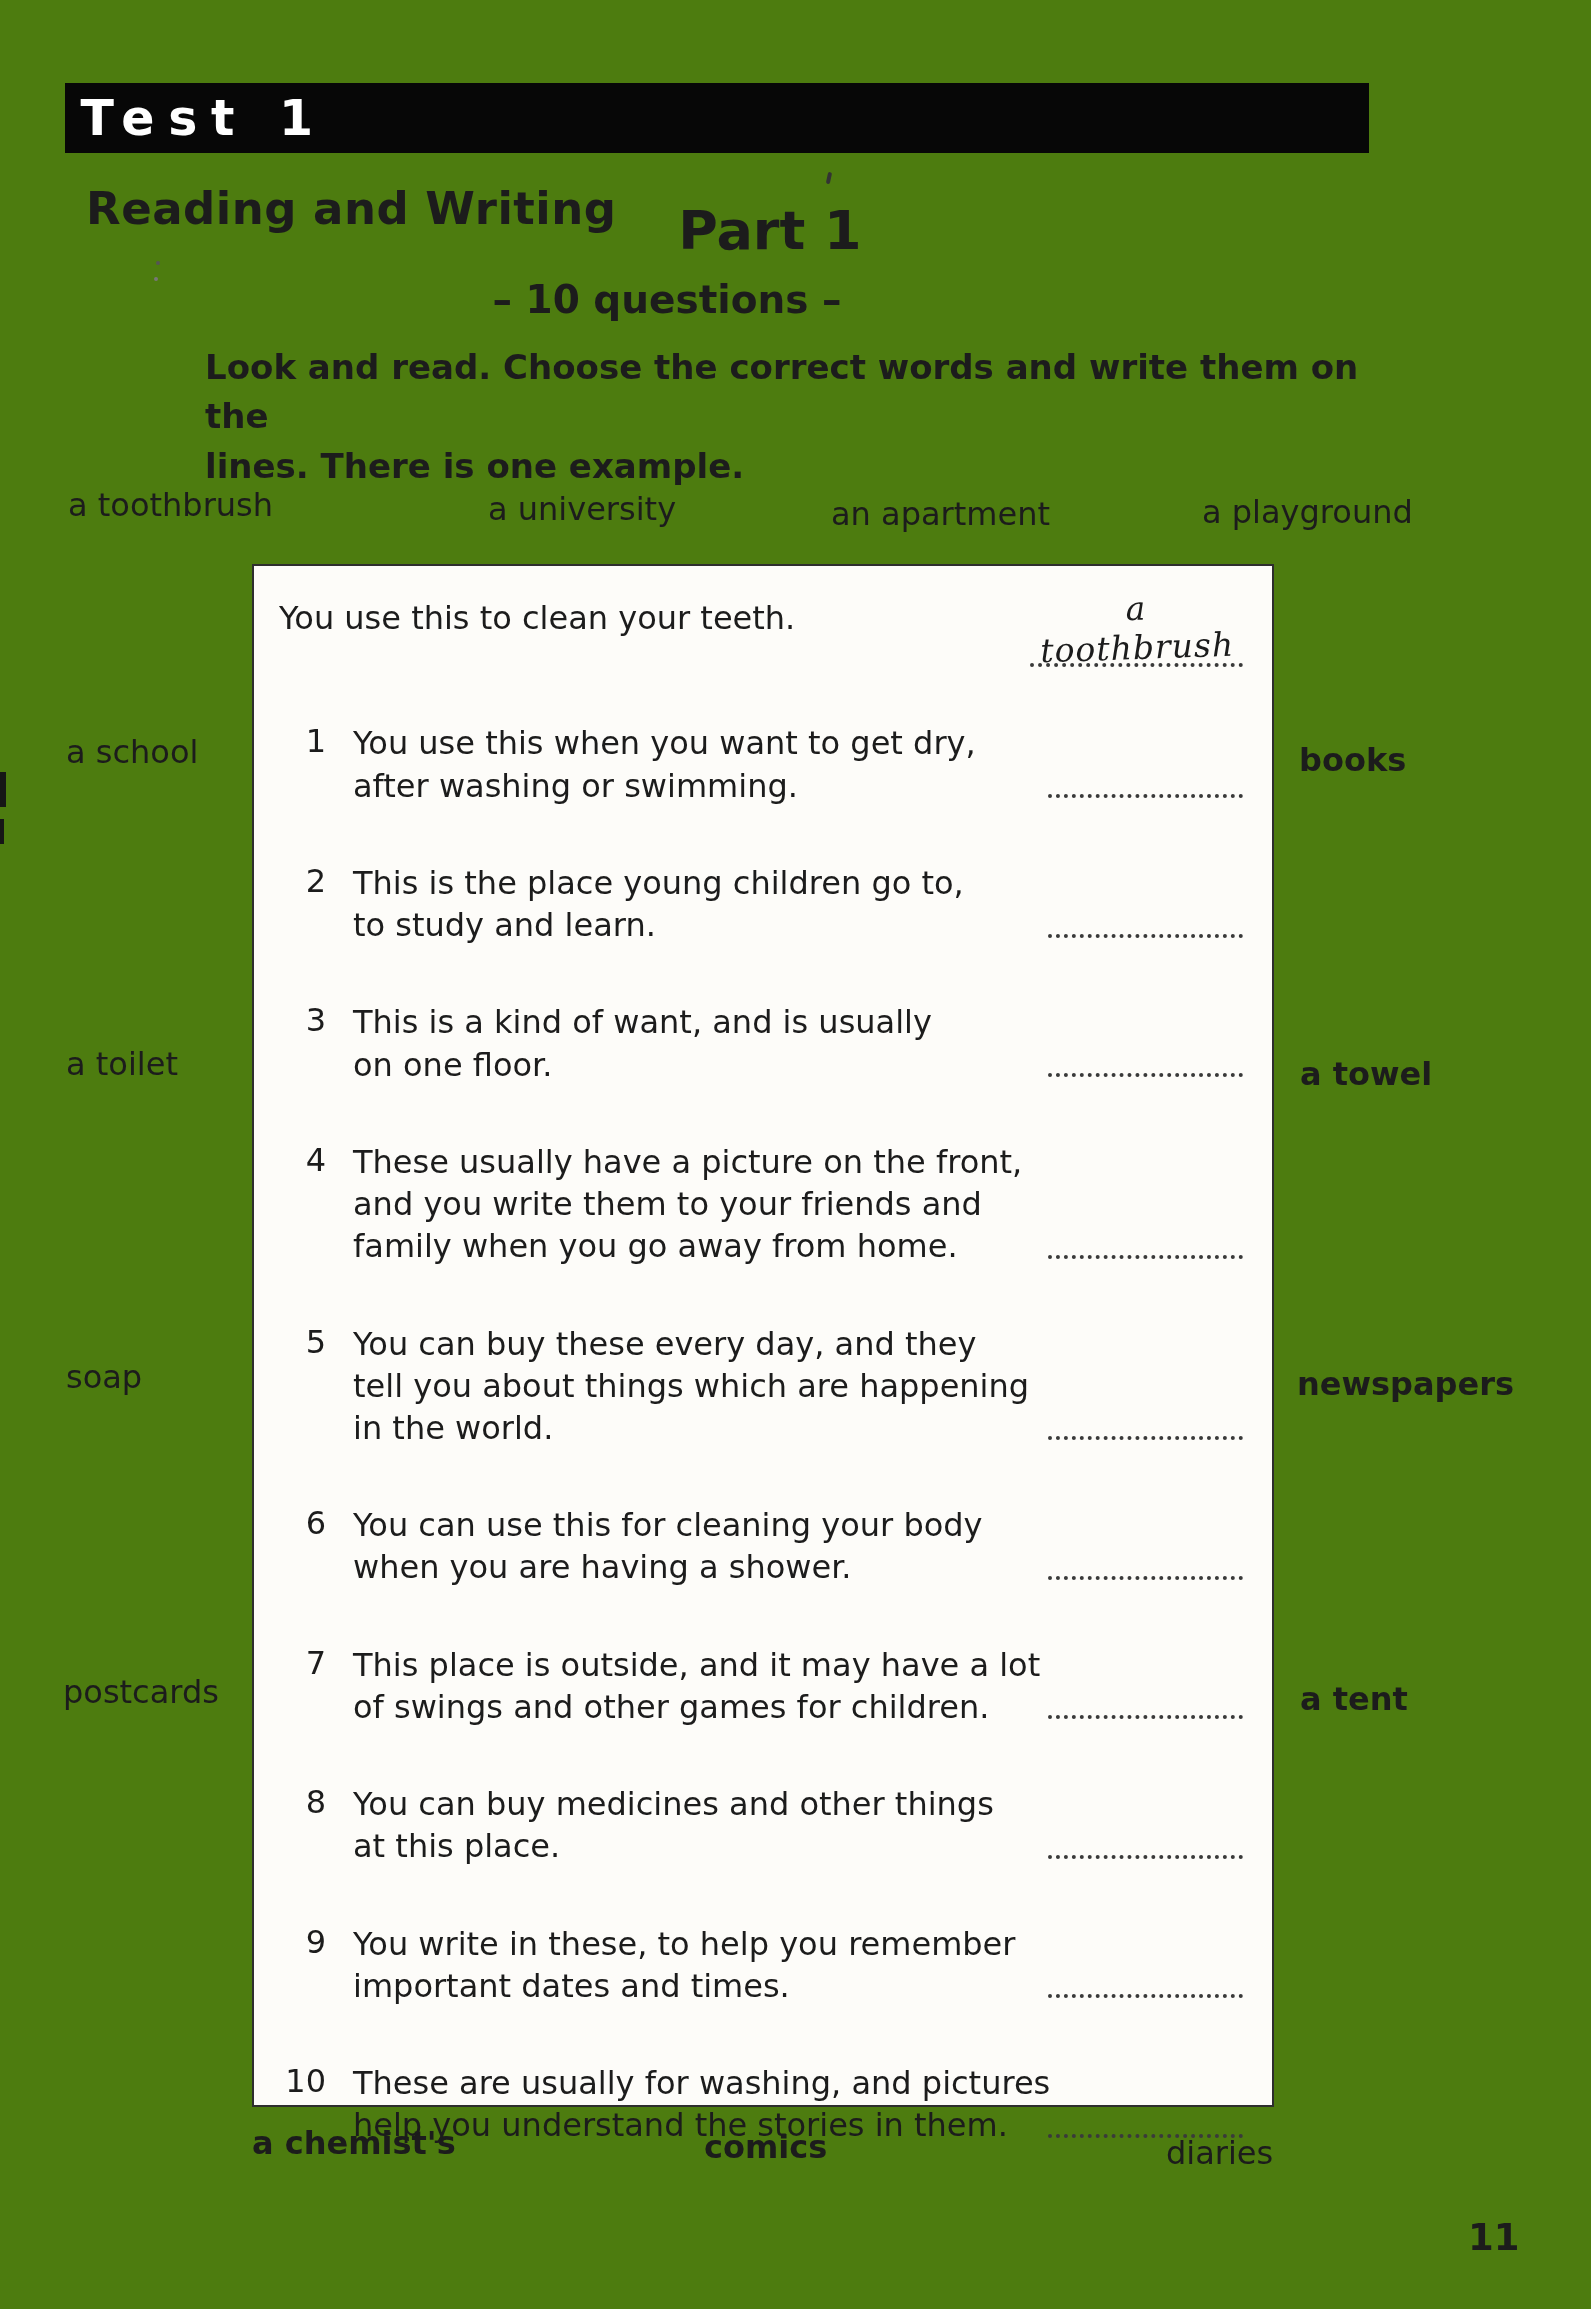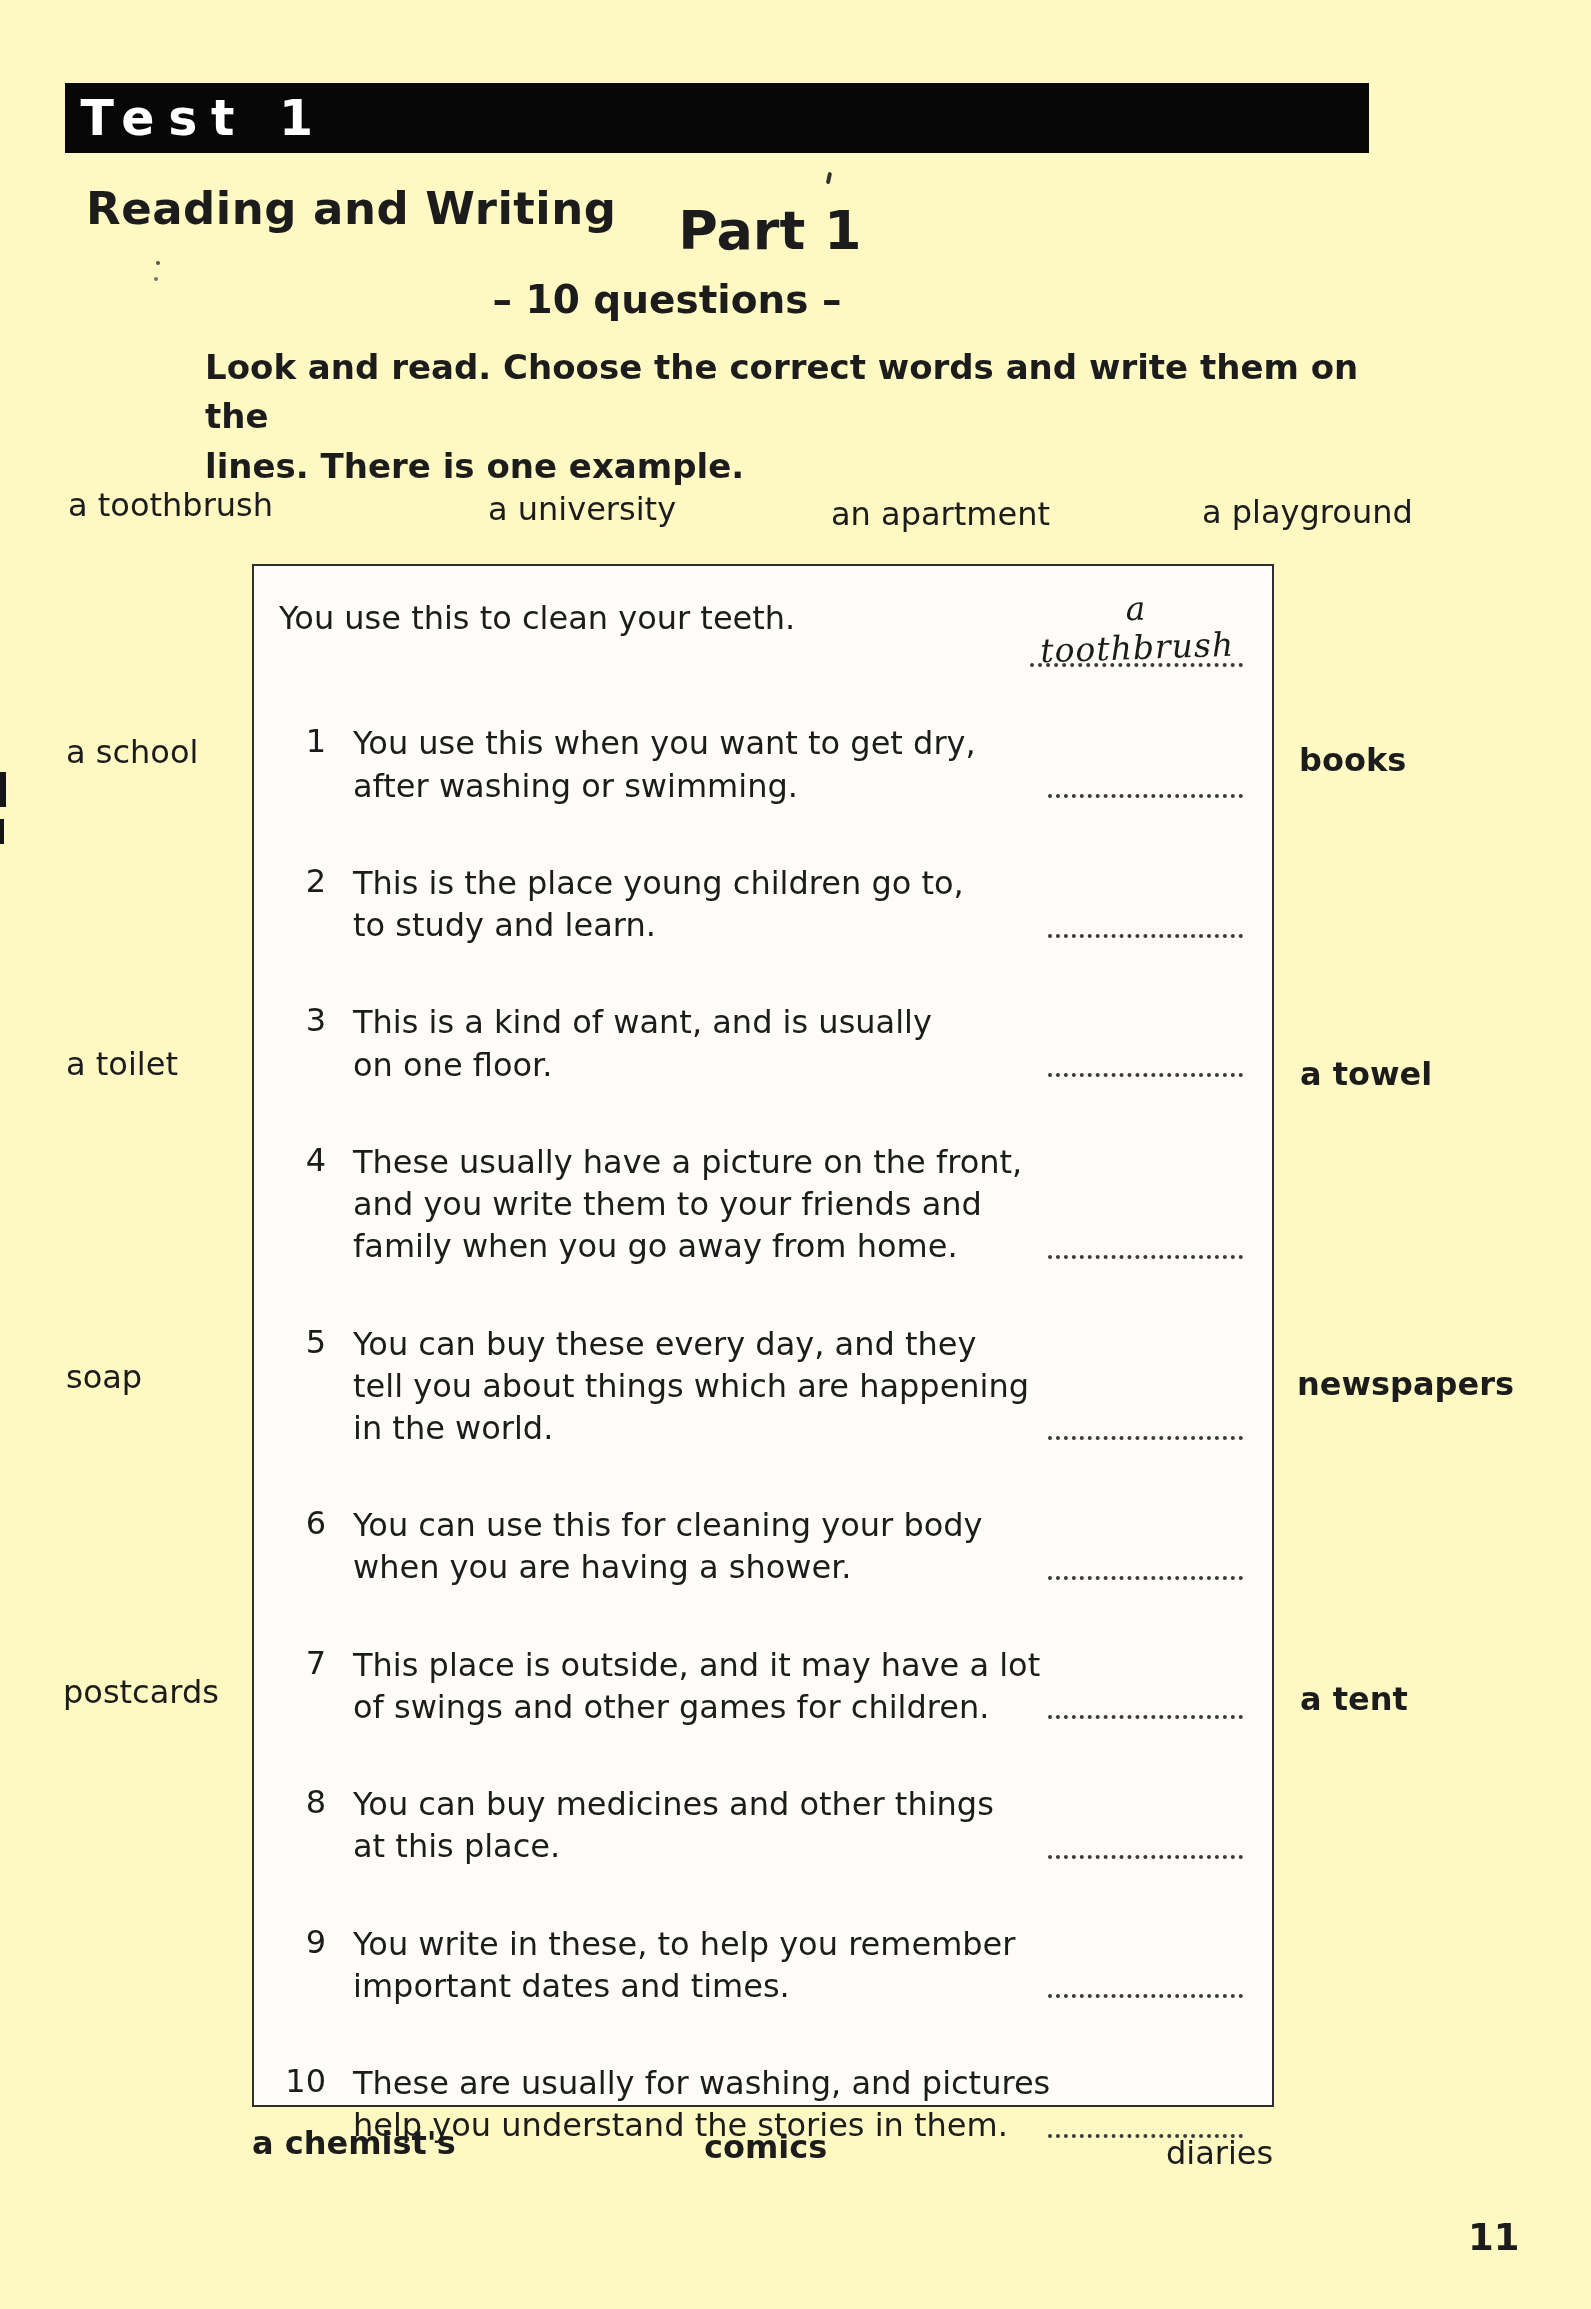--- a/index.html
+++ b/index.html
@@ -5,21 +5,21 @@
   * { box-sizing: border-box; }
   html, body { margin: 0; padding: 0; }
   body {
     width: 1592px; height: 2309px;
     background: #fbfaf7;
     font-family: "DejaVu Sans", "Liberation Sans", sans-serif;
     color: #1c1c1c;
     position: relative;
     overflow: hidden;
   }
-  .page { position: absolute; inset: 0; background: #fef9c3; }
+  .page { position: absolute; inset: 0; background: #4d7c0f; }
 
   .banner {
     position: absolute; left: 65px; top: 83px; width: 1304px; height: 70px;
     background: #070707; color: #ffffff;
     display: flex; align-items: center; padding-left: 15.6px;
     font-size: 49px; font-weight: bold; letter-spacing: 0.28em;
   }
   .section-title {
     position: absolute; left: 68px; top: 164px; margin: 18px;
     font-size: 45px; font-weight: bold; letter-spacing: 0.5px;

